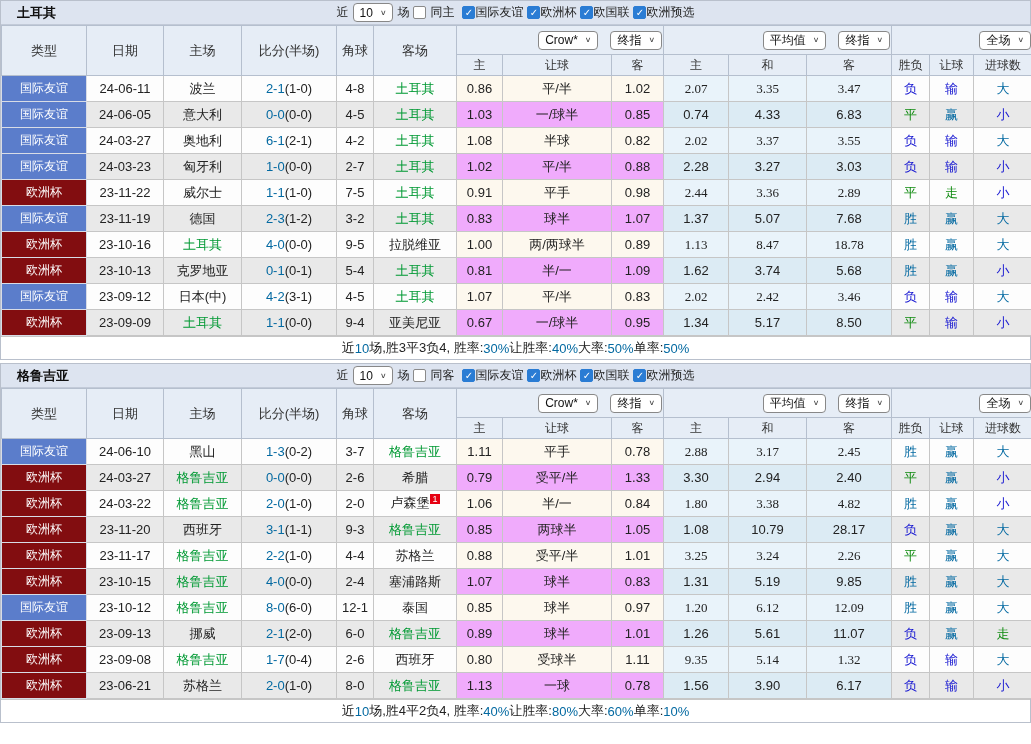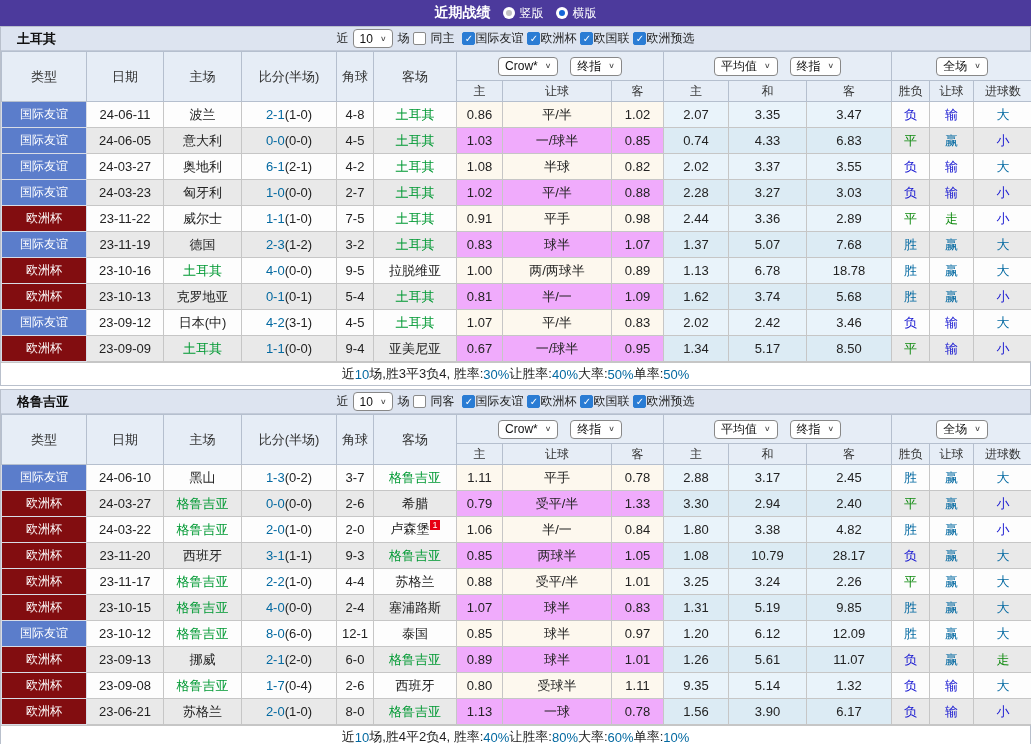--- a/index.html
+++ b/index.html
@@ -54,28 +54,28 @@
   
   table { border-collapse:collapse; table-layout:fixed; width:1031px; }
   th, td {
     border:1px solid #c6c6c6; text-align:center; padding:0 1px;
     white-space:nowrap; overflow:hidden;
   }
   thead th { background:#e6edf6; border-color:#b5bfce; font-weight:normal; color:#333; font-size:13px; }
   thead tr.h1 th { height:29px; }
   thead tr.h2 th { height:21px; font-size:12px; }
   thead .group-cell { }
-  .hdr-selects { display:flex; align-items:center; justify-content:center; gap:12px; }
+  .hdr-selects { display:flex; align-items:center; justify-content:flex-end; gap:12px; }
 
   tbody td { height:26px; font-size:13px; }
   .row-odd  .col-plain { background:#fdfdfd; }
   .row-even .col-plain { background:#e9e9e9; }
   .row-odd  .col-crow  { background:#fdf8ee; }
   .row-even .col-crow  { background:#f0abfc;margin-left:48px; }
-  .row-odd  .col-avg   { background:#e9f3fa; }
+  .row-odd  .col-avg   { background:#e9f3fa;font-family:Liberation Serif, serif; }
   .row-even .col-avg   { background:#dcebf4; }
 
   .type-cell { color:#fff; font-size:12px; }
   .type-friendly { background:#5b7dcb; border-color:#d8dce6; }
   .type-euro     { background:#820d10; border-color:#d8dce6; }
 
   .c-red   { color:#0369a1; }
   .c-blue  { color:#1616d1; }
   .c-green { color:#0f8a0f; }
   .c-team  { color:#009933; }
@@ -89,31 +89,20 @@
     height:24px; border-top:1px solid #c6c6c6; border-bottom:1px solid #b9c0cc;
     display:flex; align-items:center; justify-content:center; background:#fff; font-size:13px;
   }
   .section-gap { height:3px; }
 </style>
 </head>
 <body>
 
 <div class="page">
 
-  <div class="title-bar">
-    <span class="title">近期战绩</span>
-    <span class="radio-group">
-      <span class="radio"></span>
-      <span>竖版</span>
-    </span>
-    <span class="radio-group">
-      <span class="radio on"></span>
-      <span>横版</span>
-    </span>
-  </div>
 
   <div class="section">
     <div class="team-bar">
       <span class="team-name">土耳其</span>
       <div class="filter">
         <span>近</span>
         <span class="sel">
           <span>10</span>
           <span class="chev">∨</span>
         </span>
@@ -329,21 +318,21 @@
             <td class="type-cell type-euro">欧洲杯</td>
             <td class="col-plain">23-10-16</td>
             <td class="col-plain"><span class="c-team">土耳其</span></td>
             <td class="col-plain"><span class="c-red">4-0</span><span>(0-0)</span></td>
             <td class="col-plain">9-5</td>
             <td class="col-plain"><span>拉脱维亚</span></td>
             <td class="col-crow">1.00</td>
             <td class="col-crow">两/两球半</td>
             <td class="col-crow">0.89</td>
             <td class="col-avg">1.13</td>
-            <td class="col-avg">6.78</td>
+            <td class="col-avg">8.47</td>
             <td class="col-avg">18.78</td>
             <td class="col-plain c-red">胜</td>
             <td class="col-plain c-red">赢</td>
             <td class="col-plain c-red">大</td>
           </tr>
           <tr class="row-even">
             <td class="type-cell type-euro">欧洲杯</td>
             <td class="col-plain">23-10-13</td>
             <td class="col-plain"><span>克罗地亚</span></td>
             <td class="col-plain"><span class="c-red">0-1</span><span>(0-1)</span></td>

